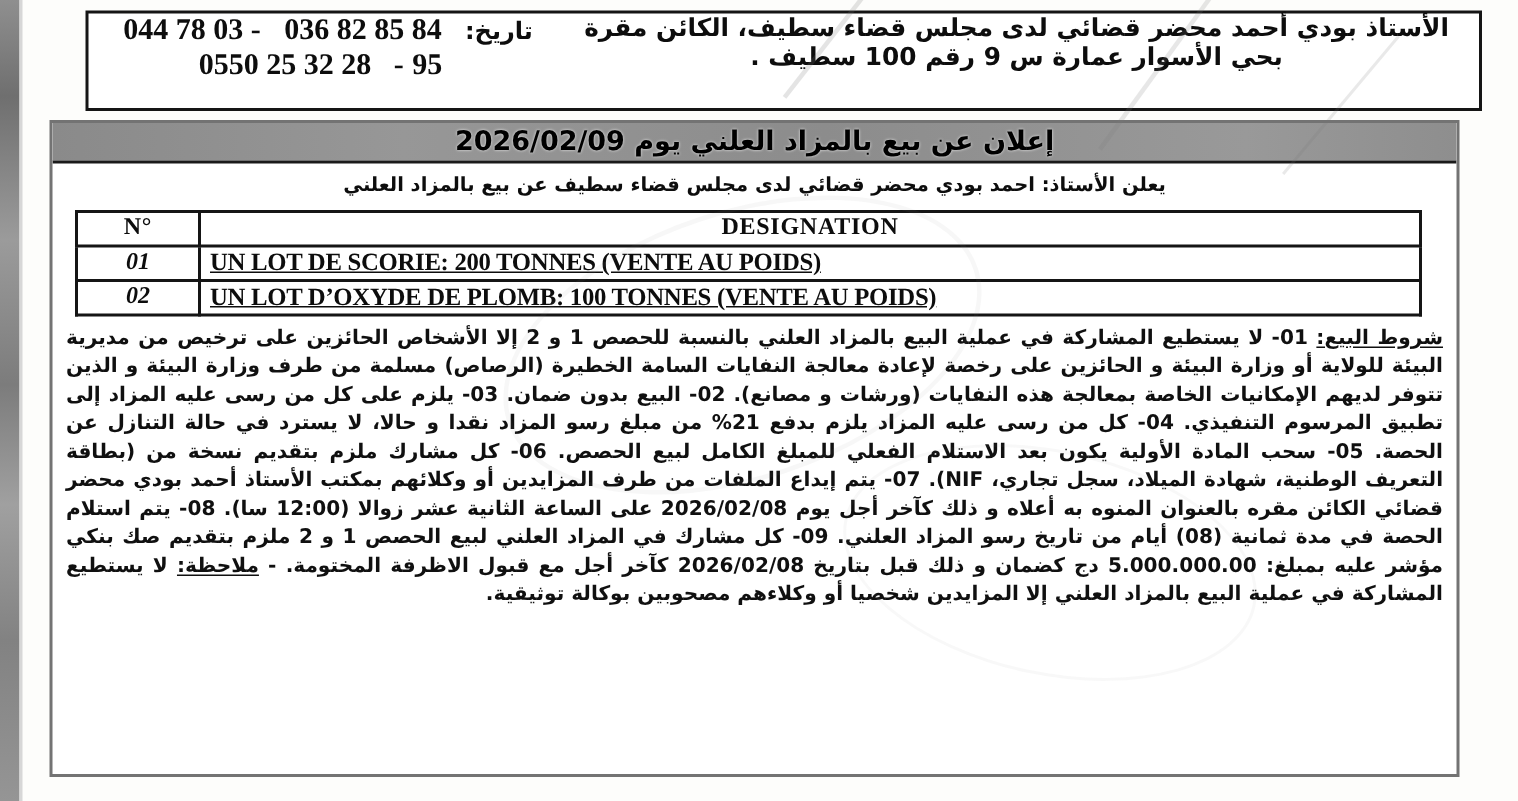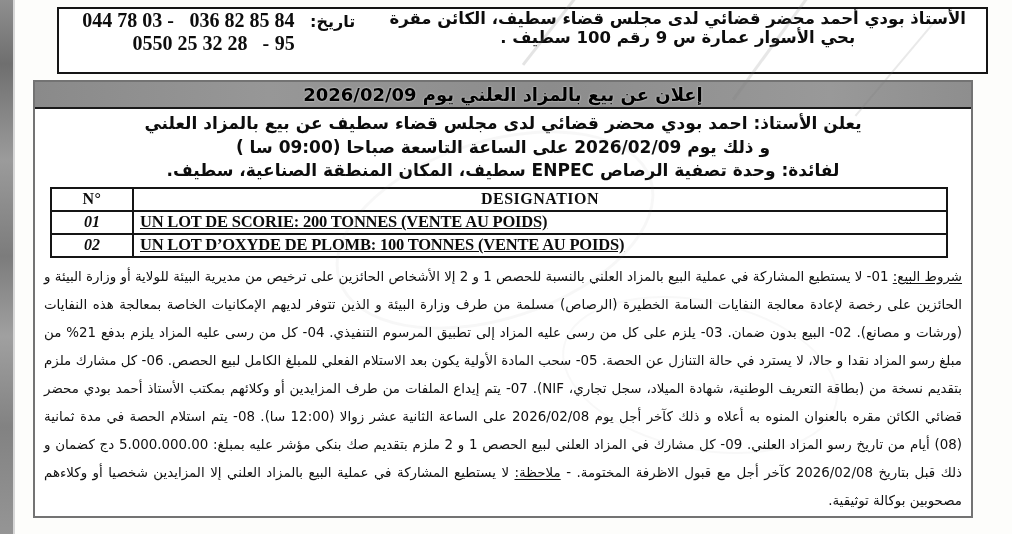--- a/index.html
+++ b/index.html
@@ -51,37 +51,37 @@
   .title-bar {
     height: 27px; flex: 0 0 27px;
     background: linear-gradient(90deg, #8a8a8a, #979797 25%, #8c8c8c 55%, #999999 85%, #8e8e8e);
     border-bottom: 2px solid #1a1a1a;
     display: flex; align-items: center; justify-content: center;
     font-size: 18px; font-weight: bold; color: #000;
     text-shadow: 0 0 2px rgba(255,255,255,.85);
   }
   .intro {
     text-align: center; font-weight: bold;
-    font-size: 17px; line-height: 23.5px;
+    font-size: 13px; line-height: 23.5px;
     padding: 3px 10px 1px 10px;
   }
   table.lots {
     border-collapse: collapse; table-layout: fixed;
     margin: 3px 23px 0 15px; width: calc(100% - 38px);
     font-family: "Liberation Serif", serif; font-weight: bold;
     background: #fff;
   }
   table.lots th, table.lots td { border: 2.5px solid #151515; height: 23px; padding: 0 6px; }
   table.lots col.c1 { width: 82px; }
   table.lots th { font-size: 16px; text-align: center; letter-spacing: .5px; }
   table.lots td.c-num { font-size: 16px; text-align: center; font-style: italic; }
   table.lots td.c-des { font-size: 16.5px; text-align: left; letter-spacing: -0.2px; text-decoration: underline; }
 
   .conditions {
-    font-size: 13.4px; font-weight: normal; line-height: 28px;
+    font-size: 13.4px; font-weight: bold; line-height: 19px;
     text-align: justify; padding: 5px 9px 0 9px; color: #101010;
   }
   .u { text-decoration: underline; text-underline-offset: 2px; }
   .visit {
     font-size: 13.4px; font-weight: bold; line-height: 21.6px;
     text-align: justify; padding: 0 9px;
   }
 </style>
 </head>
 <body>
@@ -103,22 +103,20 @@
   </div>
 
   <div class="main-box">
 
     <div class="title-bar" dir="rtl">
       <span>إعلان عن بيع بالمزاد العلني يوم 2026/02/09</span>
     </div>
 
     <div class="intro" dir="rtl">
       <div>يعلن الأستاذ: احمد بودي محضر قضائي لدى مجلس قضاء سطيف عن بيع بالمزاد العلني</div>
-      <div>و ذلك يوم 2026/02/09 على الساعة التاسعة صباحا (09:00 سا )</div>
-      <div>لفائدة: وحدة تصفية الرصاص ENPEC سطيف، المكان المنطقة الصناعية، سطيف.</div>
     </div>
 
     <table class="lots" dir="ltr">
       <colgroup>
           <col class="c1">
           <col>
         </colgroup>
       <thead>
         <tr>
           <th>N°</th>

